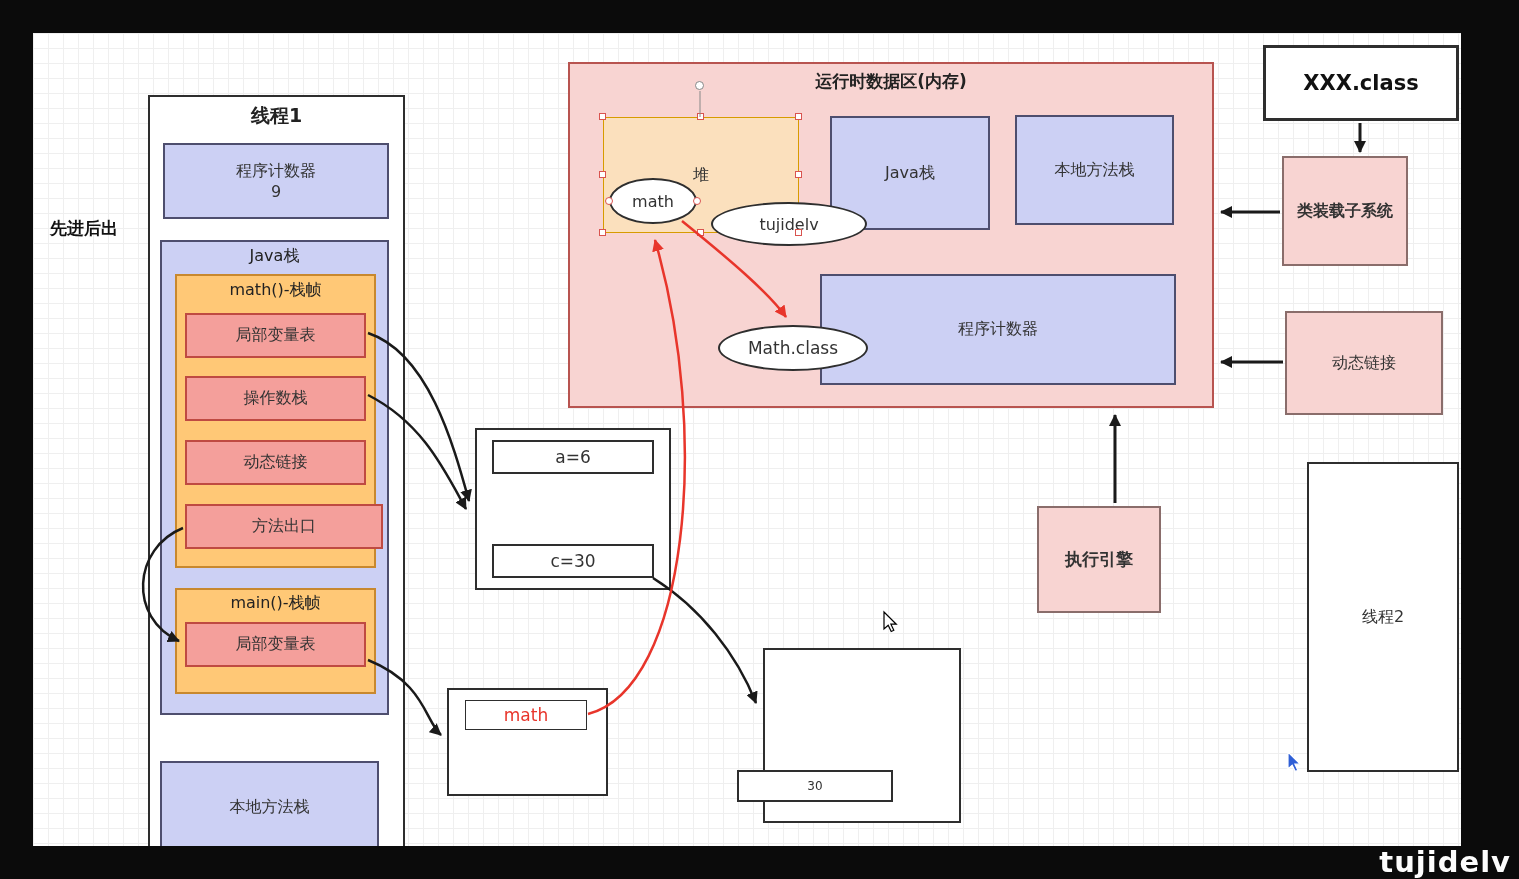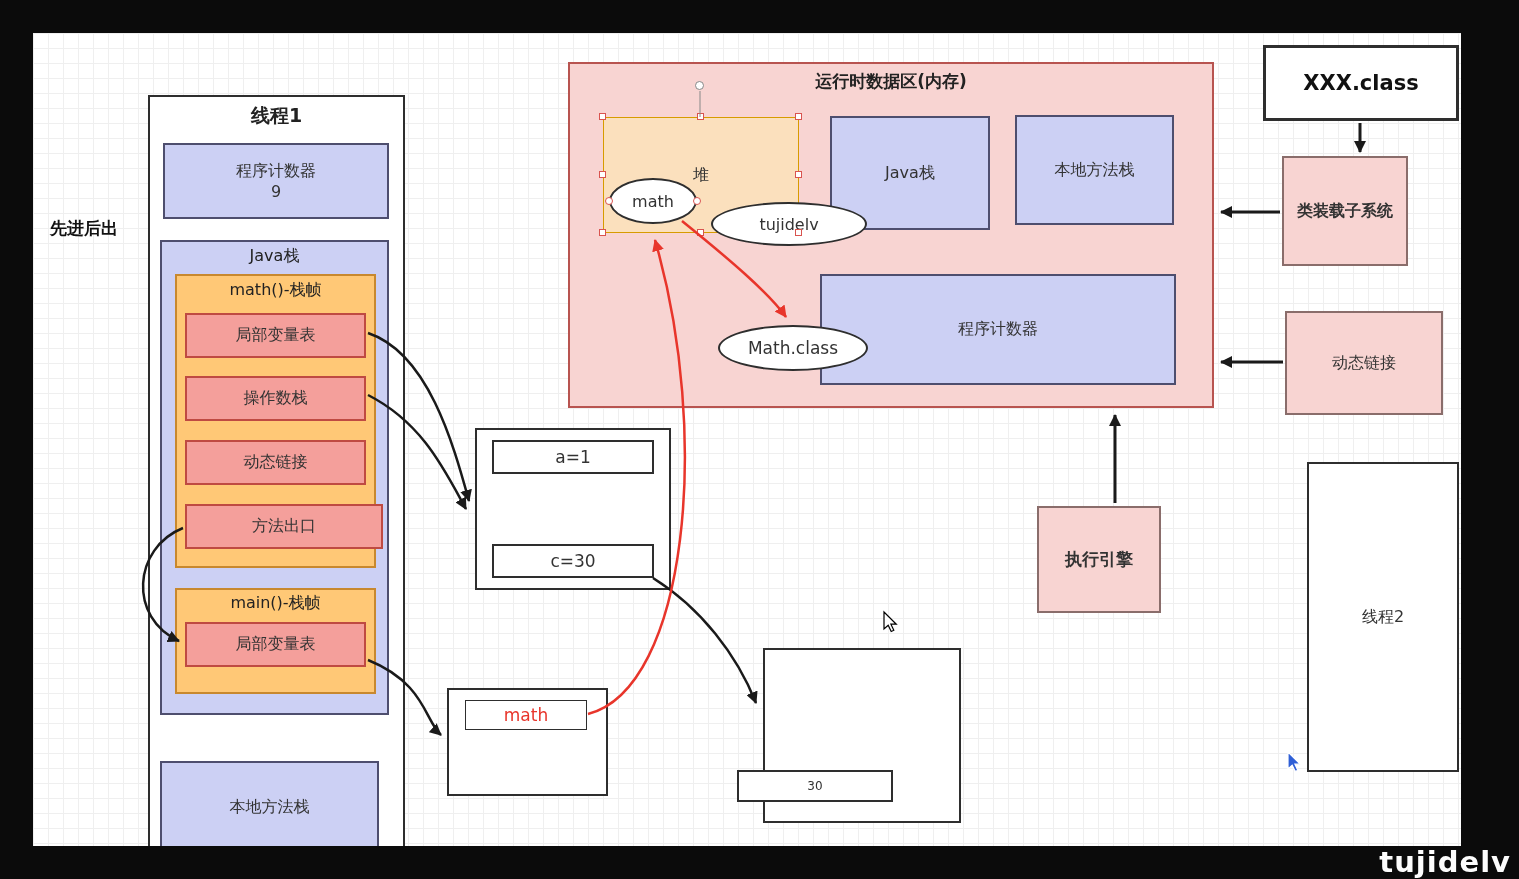--- a/index.html
+++ b/index.html
@@ -74,21 +74,21 @@
     <div class="box salmon-box" style="left:152px; top:589px; width:181px; height:45px;">
       <span>局部变量表</span>
     </div>
 
     <div class="box purple-box" style="left:127px; top:728px; width:219px; height:92px;">
       <span>本地方法栈</span>
     </div>
 
     <div class="box white-box" style="left:442px; top:395px; width:196px; height:162px;"></div>
     <div class="box white-box" style="left:459px; top:407px; width:162px; height:34px; font-size:17px;">
-      <span>a=1</span>
+      <span>a=6</span>
     </div>
     <div class="box white-box" style="left:459px; top:511px; width:162px; height:34px; font-size:17px;">
       <span>c=30</span>
     </div>
 
     <div class="box white-box" style="left:414px; top:655px; width:161px; height:108px;"></div>
     <div class="box white-box red-text" style="left:432px; top:667px; width:122px; height:30px; font-size:17px; border-width:1.5px;">
       <span>math</span>
     </div>
 

